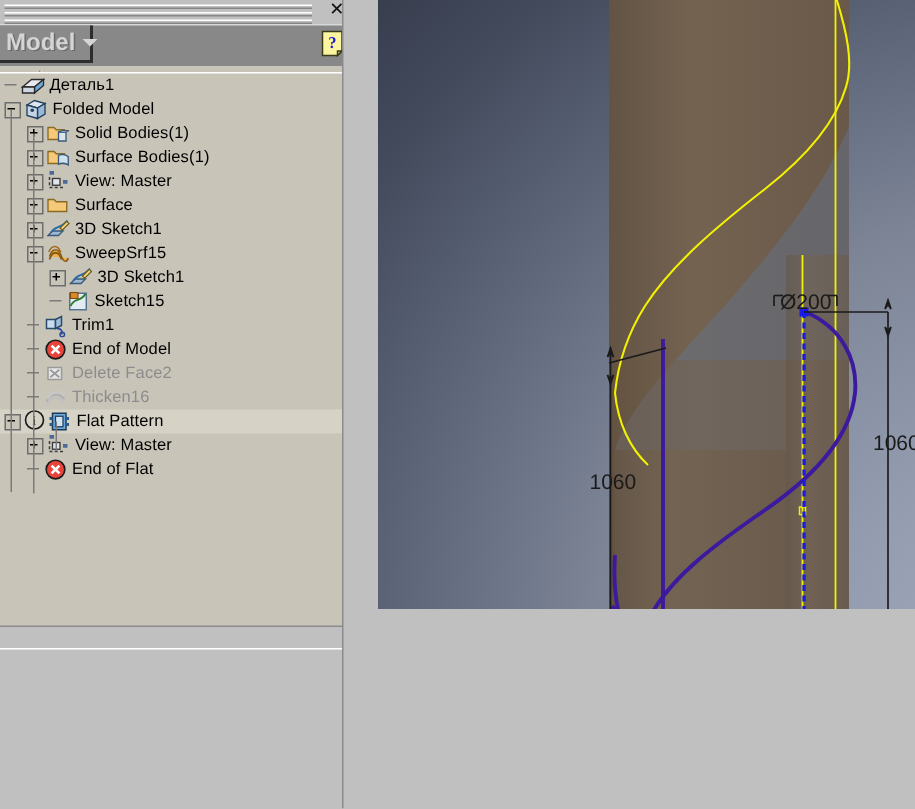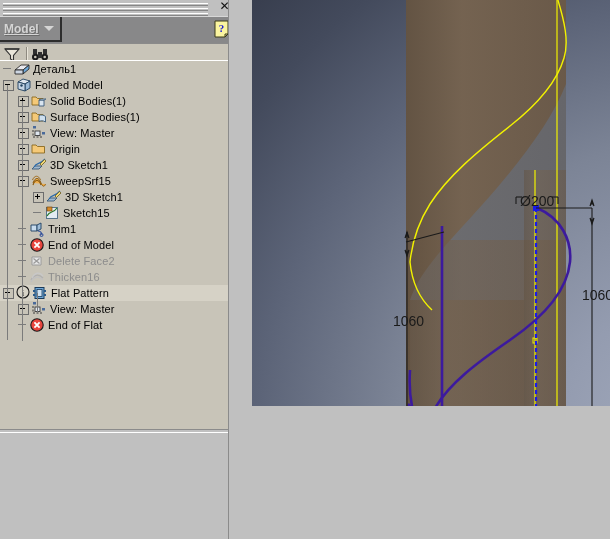--- a/index.html
+++ b/index.html
@@ -44,23 +44,22 @@
   .model-btn{
     position:absolute;left:0;top:0;width:62px;height:25px;
     background:#8a8a8b;
     border-right:2px solid #2d2d2d;
     border-bottom:2px solid #2d2d2d;
     box-sizing:border-box;
     display:flex;align-items:center;padding-left:4px;
     cursor:default;
   }
   .model-btn .lbl{
-    color:#d5d5d5;font-size:12px;font-weight:bold;
+    color:#d5d5d5;font-size:16px;font-weight:bold;
     text-shadow:1px 1px 0 #6a6a6a;
-    text-decoration:underline;
   }
   .model-btn .caret{
     width:0;height:0;margin-left:5px;
     border-left:5px solid transparent;border-right:5px solid transparent;
     border-top:5px solid #d5d5d5;
   }
   .helpbtn{
     position:absolute;right:5px;top:3px;width:17px;height:18px;cursor:default;
   }
 
@@ -72,21 +71,21 @@
   .findbar .tool{
     position:absolute;top:2px;width:18px;height:18px;cursor:default;
   }
   .findbar .divider{
     position:absolute;left:26px;top:3px;width:1px;height:15px;
     background:#8e8a80;border-right:1px solid #e8e4d8;
   }
 
   
   .tree{
-    position:absolute;left:0;top:60px;width:236px;height:368px;
+    position:absolute;left:0;top:48px;width:236px;height:368px;
     background:#c8c4b8;
     border-top:1px solid #ffffff;
     border-bottom:1px solid #8b8b8b;
     overflow:hidden;
   }
   .row{
     position:relative;height:16px;white-space:nowrap;
     display:flex;align-items:center;cursor:default;
   }
   .row.hl{background:#d6d2c6;}
@@ -260,21 +259,21 @@
           <span class="txt">View: Master</span>
         </div>
         <div class="row">
           <div class="ind" style="width: 18px;"></div>
           <div class="pm plus"></div>
           <div class="ico">
             <svg width="16" height="16" viewBox="0 0 16 16">
               <path d="M1 4 L5 4 L6.5 5.5 L13.5 5.5 L13.5 12 L1 12 Z" fill="#f5c977" stroke="#8a6a20" stroke-width="0.9"></path>
             </svg>
           </div>
-          <span class="txt">Origin</span>
+          <span class="txt">Surface</span>
         </div>
         <div class="row">
           <div class="ind" style="width: 18px;"></div>
           <div class="pm plus"></div>
           <div class="ico">
             <svg width="16" height="16" viewBox="0 0 16 16">
               <path d="M1 12 L4 9 L11 9 L8 12 Z" fill="#9fb8cf" stroke="#3a5a78" stroke-width="0.9"></path>
               <path d="M3 10 C6 5 9 8 14 2" fill="none" stroke="#2a6aaa" stroke-width="1.2"></path>
               <path d="M9 7 L13.5 2.5 L15 4 L10.5 8.5 Z" fill="#f0d878" stroke="#6a5a20" stroke-width="0.8"></path>
             </svg>

